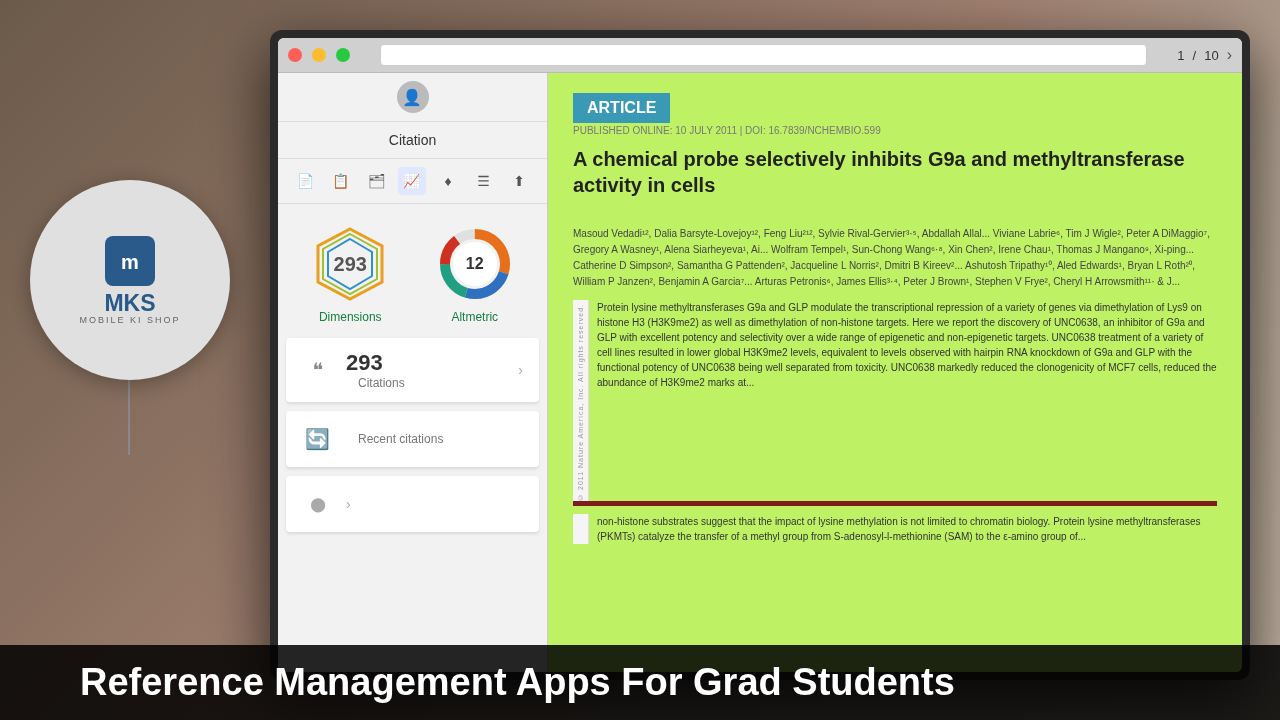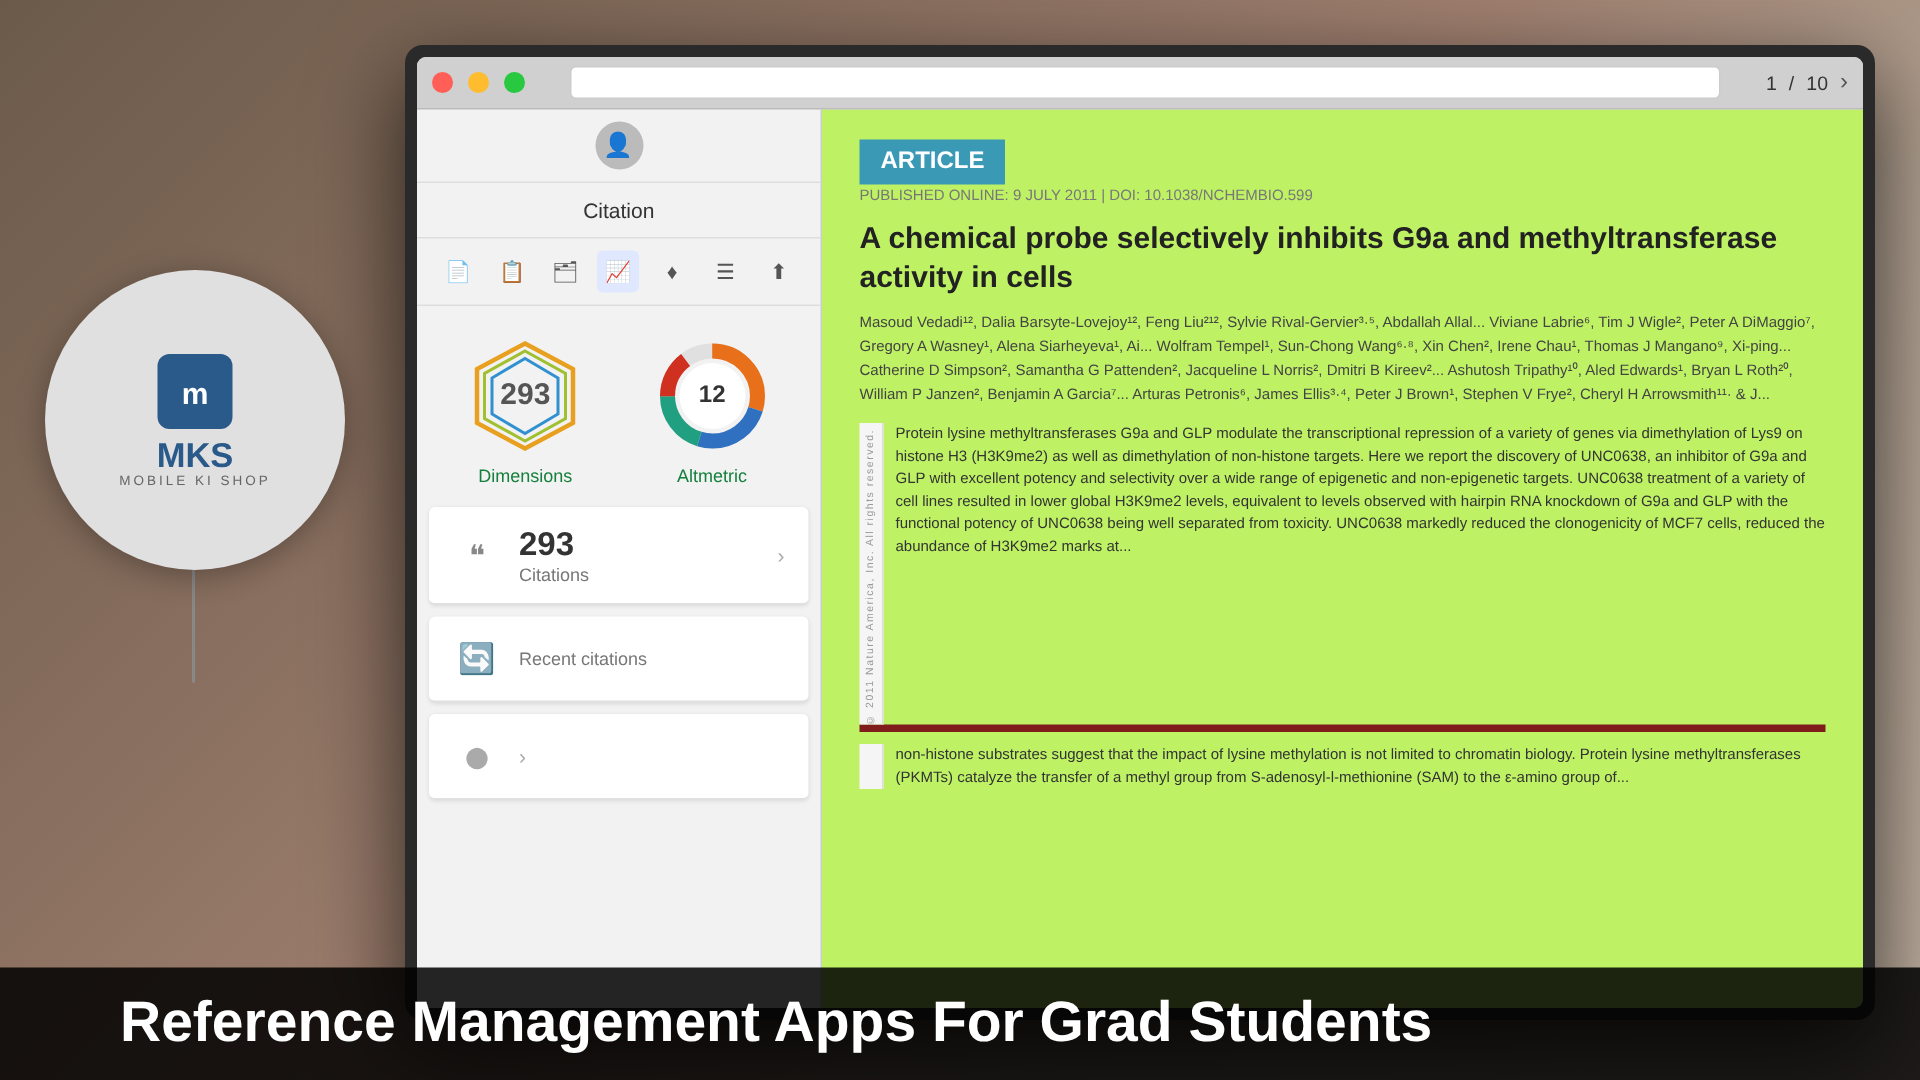--- a/index.html
+++ b/index.html
@@ -216,20 +216,21 @@
 
     .stat-number {
       font-size: 22px;
       font-weight: bold;
       color: #333;
     }
 
     .stat-desc {
       font-size: 12px;
       color: #777;
+      margin-left: 12px;
     }
 
     .stat-arrow {
       font-size: 14px;
       color: #aaa;
     }
 
     
     .article-panel {
       flex: 1;
@@ -426,22 +427,22 @@
         <div class="stat-row">
           <div class="stat-icon" style="font-size:14px;color:#aaa;">⬤</div>
           <div class="stat-arrow">›</div>
         </div>
 
       </div>
 
       <div class="article-panel">
         <div class="article-content">
           <div style="background:#3a9ab5;color:white;padding:6px 14px;font-size:16px;font-weight:bold;display:inline-block;margin-bottom:2px;">ARTICLE</div>
-          <div style="font-size:10px;color:#777;margin-bottom:10px;">PUBLISHED ONLINE: 9 JULY 2011 | DOI: 10.1038/NCHEMBIO.599</div>
-          <div style="font-size:20px;font-weight:bold;color:#222;margin-bottom:10px;line-height:1.3;">A chemical probe selectively inhibits G9a and methyltransferase activity in cells</div>
+          <div style="font-size:10px;color:#777;margin-bottom:10px;">PUBLISHED ONLINE: 10 JULY 2011 | DOI: 16.7839/NCHEMBIO.599</div>
+          <div style="font-size:20px;font-weight:bold;color:#222;margin-bottom:28px;line-height:1.3;">A chemical probe selectively inhibits G9a and methyltransferase activity in cells</div>
           <div style="font-size:10px;color:#444;line-height:1.6;margin-bottom:10px;">Masoud Vedadi¹², Dalia Barsyte-Lovejoy¹², Feng Liu²¹², Sylvie Rival-Gervier³·⁵, Abdallah Allal... Viviane Labrie⁶, Tim J Wigle², Peter A DiMaggio⁷, Gregory A Wasney¹, Alena Siarheyeva¹, Ai... Wolfram Tempel¹, Sun-Chong Wang⁶·⁸, Xin Chen², Irene Chau¹, Thomas J Mangano⁹, Xi-ping... Catherine D Simpson², Samantha G Pattenden², Jacqueline L Norris², Dmitri B Kireev²... Ashutosh Tripathy¹⁰, Aled Edwards¹, Bryan L Roth²⁰, William P Janzen², Benjamin A Garcia⁷... Arturas Petronis⁶, James Ellis³·⁴, Peter J Brown¹, Stephen V Frye², Cheryl H Arrowsmith¹¹· &amp; J...</div>
           <div style="display:flex;gap:0;">
             <div style="width:16px;min-width:16px;background:#f5f5f5;border-right:1px solid #ddd;display:flex;align-items:flex-start;justify-content:center;padding-top:4px;">
               <span style="font-size:7px;color:#999;writing-mode:vertical-rl;transform:rotate(180deg);letter-spacing:1px;">© 2011 Nature America, Inc. All rights reserved.</span>
             </div>
             <div style="flex:1;padding-left:8px;">
               <div style="font-size:10px;color:#333;line-height:1.5;margin-bottom:8px;">Protein lysine methyltransferases G9a and GLP modulate the transcriptional repression of a variety of genes via dimethylation of Lys9 on histone H3 (H3K9me2) as well as dimethylation of non-histone targets. Here we report the discovery of UNC0638, an inhibitor of G9a and GLP with excellent potency and selectivity over a wide range of epigenetic and non-epigenetic targets. UNC0638 treatment of a variety of cell lines resulted in lower global H3K9me2 levels, equivalent to levels observed with hairpin RNA knockdown of G9a and GLP with the functional potency of UNC0638 being well separated from toxicity. UNC0638 markedly reduced the clonogenicity of MCF7 cells, reduced the abundance of H3K9me2 marks at...</div>
             </div>
           </div>
           

